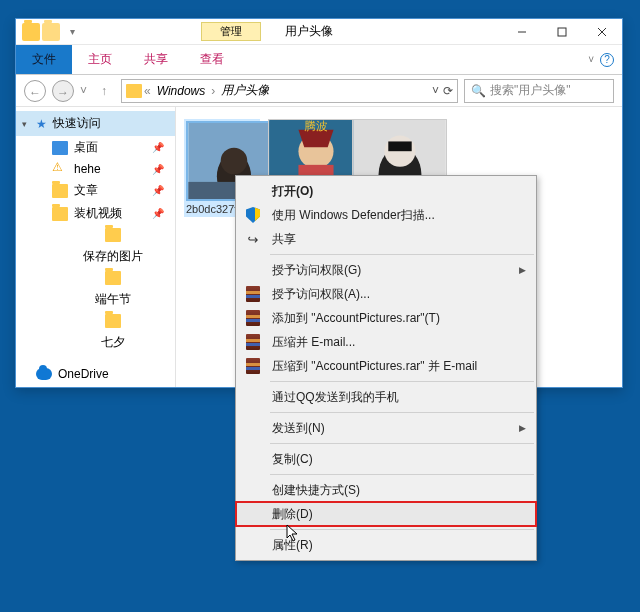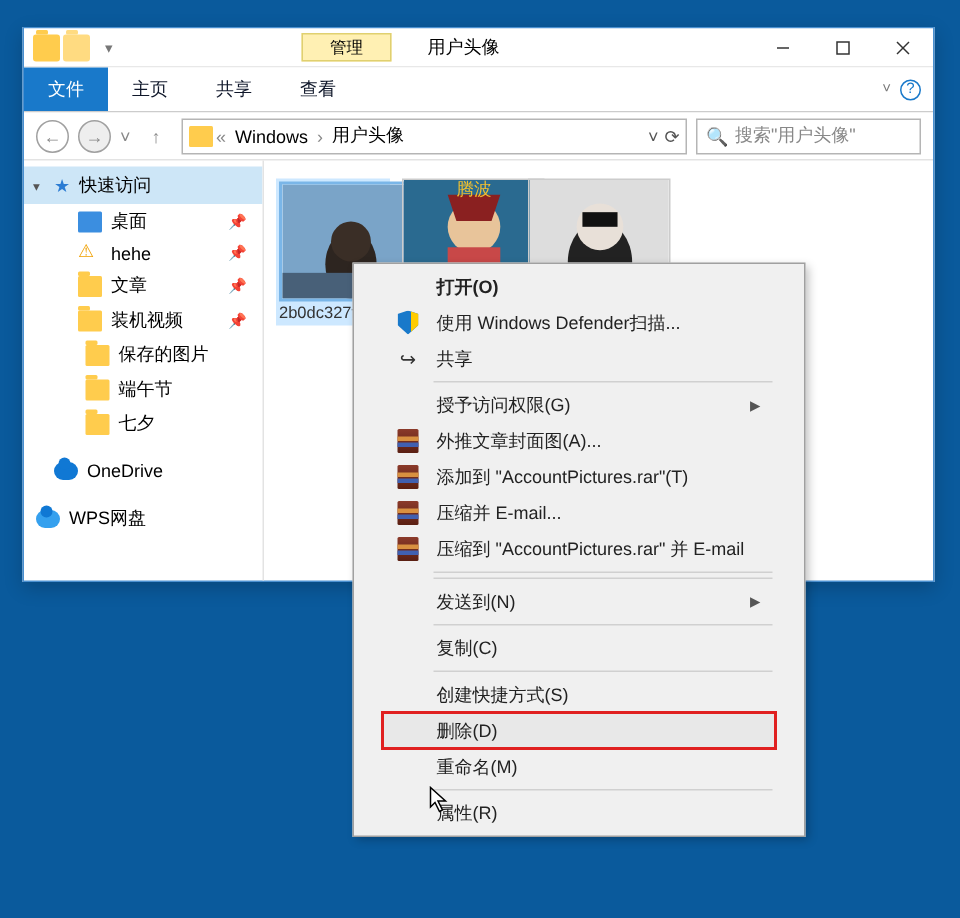--- a/index.html
+++ b/index.html
@@ -12,67 +12,67 @@
   .qat-folder { width:18px; height:18px; background:#ffcc4d; border-radius:2px; position:relative;}
   .qat-folder::before{content:"";position:absolute;top:-3px;left:2px;width:8px;height:3px;background:#ffcc4d;border-radius:1px;}
   .tabgroup-label{ background:#fff0b3; padding:1px 18px; border:1px solid #e0d070; font-size:11px;}
   .title-text { margin-left: 24px; font-size:12px; }
   .winctl { margin-left:auto; display:flex; }
   .winbtn { width:40px; height:26px; display:flex; align-items:center; justify-content:center; color:#333; }
   .winbtn svg{width:10px;height:10px;}
 
   
   .ribbon { height: 30px; display:flex; align-items:stretch; border-bottom:1px solid #ccc; background:#fff;}
-  .ribbon-tab { padding: 6px 16px; color:#0f172a; cursor:default;}
-  .ribbon-tab.file { background:#1979ca; color:#ffffff; }
+  .ribbon-tab { padding: 6px 16px; color:#be185d; cursor:default;}
+  .ribbon-tab.file { background:#1979ca; color:#0f172a; }
   .ribbon-tab.context { background:#fff0b3; }
   .ribbon-help { margin-left:auto; display:flex; align-items:center; gap:6px; padding:0 8px; color:#777;}
   .ribbon-help span{font-size:10px;}
 
   
   .addrbar { height: 32px; display:flex; align-items:center; gap:6px; padding:4px 8px; background:#fff; border-bottom:1px solid #e3e3e3;}
   .navbtn { width:22px; height:22px; border:1px solid #a0a0a0; border-radius:50%; display:flex; align-items:center; justify-content:center; color:#888;}
   .navbtn.solid{ background:#eee;}
   .addrbox { flex:1; height:24px; border:1px solid #b5b5b5; display:flex; align-items:center; padding:0 4px; gap:2px;}
   .addrbox .folder-ico{width:16px;height:14px;background:#ffcc4d;border-radius:1px;}
-  .crumb { padding:0 4px; }
+  .crumb { padding:0 4px;font-style:italic; }
   .crumb-sep{color:#888;}
   .addr-suffix{margin-left:auto;display:flex;align-items:center;gap:4px;color:#555;}
   .searchbox { width:150px; height:24px; border:1px solid #b5b5b5; display:flex; align-items:center; padding:0 6px; color:#888;}
   .searchbox .sicon{margin-right:4px;}
 
   
   .body { display:flex; height: calc(100% - 26px - 30px - 32px); }
   .sidebar { width:160px; border-right:1px solid #e3e3e3; overflow:hidden; padding-top:4px;}
   .tree-h { background:#cde6f7; padding:4px 6px 4px 20px; display:flex; align-items:center; gap:6px; position:relative;}
   .tree-h::before{content:"▾"; position:absolute; left:6px; color:#555; font-size:9px;}
   .star{color:#2b7cd3;}
   .tree-item{ padding:3px 6px 3px 36px; display:flex; align-items:center; gap:6px; position:relative;}
-  .tree-item.nopin{padding-left:41px;}
+  .tree-item.nopin{padding-left:41px;flex-direction:column;}
   .pin{position:absolute; right:10px; color:#777; font-size:10px;}
   .ico{width:16px;height:14px;display:inline-block;}
   .ico-folder{background:#ffcc4d;border-radius:1px;}
   .ico-folder::before{content:"";display:block;width:8px;height:3px;background:#ffcc4d;margin-top:-3px;border-radius:1px;}
   .ico-desktop{background:#3b8ee0;border-radius:1px;}
   .ico-warn{width:16px;height:14px;background:none;position:relative;}
   .ico-warn::before{content:"⚠";color:#f0a000;position:absolute;left:0;top:-2px;}
   .ico-cloud{width:16px;height:12px;background:#1078d4;border-radius:6px;position:relative;}
   .ico-cloud::before{content:"";position:absolute;width:8px;height:8px;background:#1078d4;border-radius:50%;top:-3px;left:3px;}
   .tree-sep{height:10px;}
 
   .content { flex:1; padding:12px 8px; display:flex; gap:8px; align-items:flex-start;}
   .thumb { width:76px; text-align:center;}
   .thumb-img { width:95px; height:80px; border:1px solid #ccc; display:block;}
   .thumb.selected .thumb-img{ border:2px solid #7ab6e8;}
   .thumb.selected { background:#cde8ff; padding:2px; }
   .thumb-label { font-size:11px; color:#333; margin-top:2px; white-space:nowrap; overflow:hidden; text-overflow:ellipsis;}
   .thumb.selected .thumb-label{ background:#cde8ff;}
 
   
-  .ctxmenu { position:absolute; left:235px; top:175px; width:302px; background:#f0f0f0; border:1px solid #a0a0a0; box-shadow:2px 2px 6px rgba(0,0,0,.25); padding:3px 19px;}
+  .ctxmenu { position:absolute; left:235px; top:175px; width:302px; background:#f0f0f0; border:1px solid #a0a0a0; box-shadow:2px 2px 6px rgba(0,0,0,.25); padding:3px 0;}
   .ctxitem { height:24px; display:flex; align-items:center; padding:0 8px 0 36px; position:relative; color:#222;}
   .ctxitem.bold { font-weight:600;}
   .ctxsep { height:1px; background:#d0d0d0; margin:3px 2px 3px 34px;}
   .ctxicon{position:absolute; left:8px; width:18px; height:18px; display:flex; align-items:center; justify-content:center;}
   .shield{ width:14px; height:16px; background:#1979ca; clip-path: polygon(50% 0,100% 15%,100% 60%,50% 100%,0 60%,0 15%);}
   .shield::after{content:"";position:absolute;width:7px;height:16px;right:0;background:#ffcc00;clip-path: polygon(0 0,100% 15%,100% 60%,0 100%);}
   .share-i{font-size:13px;color:#333;}
   .rar-i{width:14px;height:16px;background:linear-gradient(#8b3a2a,#5a1f12);border-radius:1px;position:relative;}
   .rar-i::before{content:"";position:absolute;top:5px;left:0;right:0;height:3px;background:#d89040;}
   .rar-i::after{content:"";position:absolute;top:9px;left:0;right:0;height:3px;background:#4060b0;}
@@ -243,52 +243,52 @@
     </div>
   <div class="ctxsep"></div>
   <div class="ctxitem">
       <span>授予访问权限(G)</span>
       <span class="arrow">▶</span>
     </div>
   <div class="ctxitem">
       <span class="ctxicon">
         <span class="rar-i"></span>
       </span>
-      <span>外推文章封面图(A)...</span>
+      <span>授予访问权限(A)...</span>
     </div>
   <div class="ctxitem">
       <span class="ctxicon">
         <span class="rar-i"></span>
       </span>
       <span>添加到 "AccountPictures.rar"(T)</span>
     </div>
   <div class="ctxitem">
       <span class="ctxicon">
         <span class="rar-i"></span>
       </span>
       <span>压缩并 E-mail...</span>
     </div>
   <div class="ctxitem">
       <span class="ctxicon">
         <span class="rar-i"></span>
       </span>
       <span>压缩到 "AccountPictures.rar" 并 E-mail</span>
     </div>
   <div class="ctxsep"></div>
+  <div class="ctxitem">通过QQ发送到我的手机</div>
   <div class="ctxsep"></div>
   <div class="ctxitem">
       <span>发送到(N)</span>
       <span class="arrow">▶</span>
     </div>
   <div class="ctxsep"></div>
   <div class="ctxitem">复制(C)</div>
   <div class="ctxsep"></div>
   <div class="ctxitem">创建快捷方式(S)</div>
   <div class="ctxitem highlighted">删除(D)</div>
-  <div class="ctxitem">重命名(M)</div>
   <div class="ctxsep"></div>
   <div class="ctxitem">属性(R)</div>
 </div>
 
 <div class="cursor">
 <svg viewBox="0 0 16 20">
       <path d="M1 1 L1 14 L4 11 L7 17 L9 16 L6 10 L11 10 Z" fill="#fff" stroke="#000" stroke-width="1"></path>
     </svg>
 </div>
 

